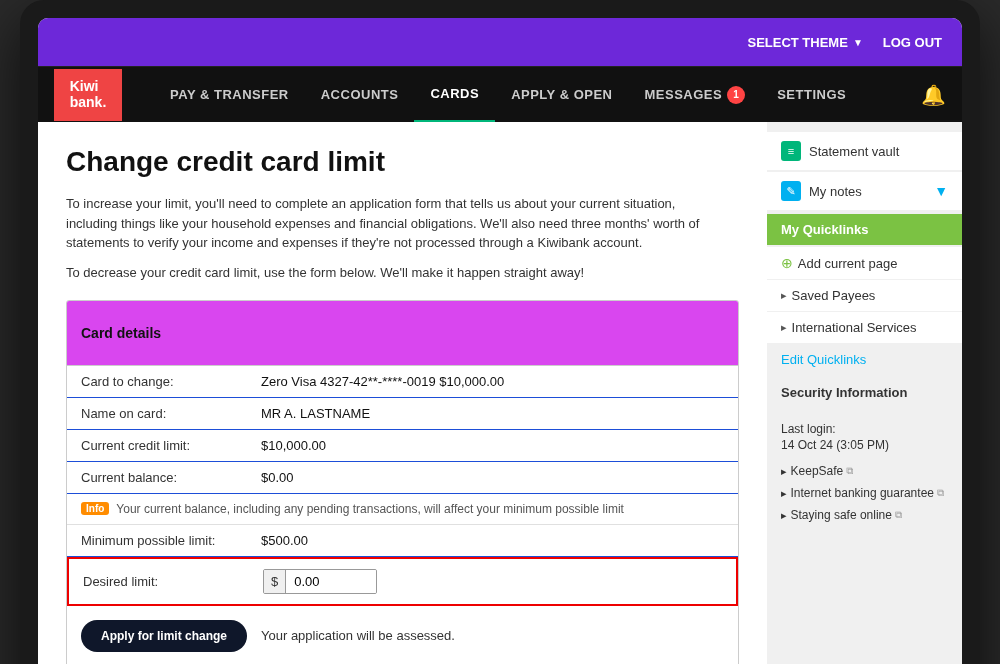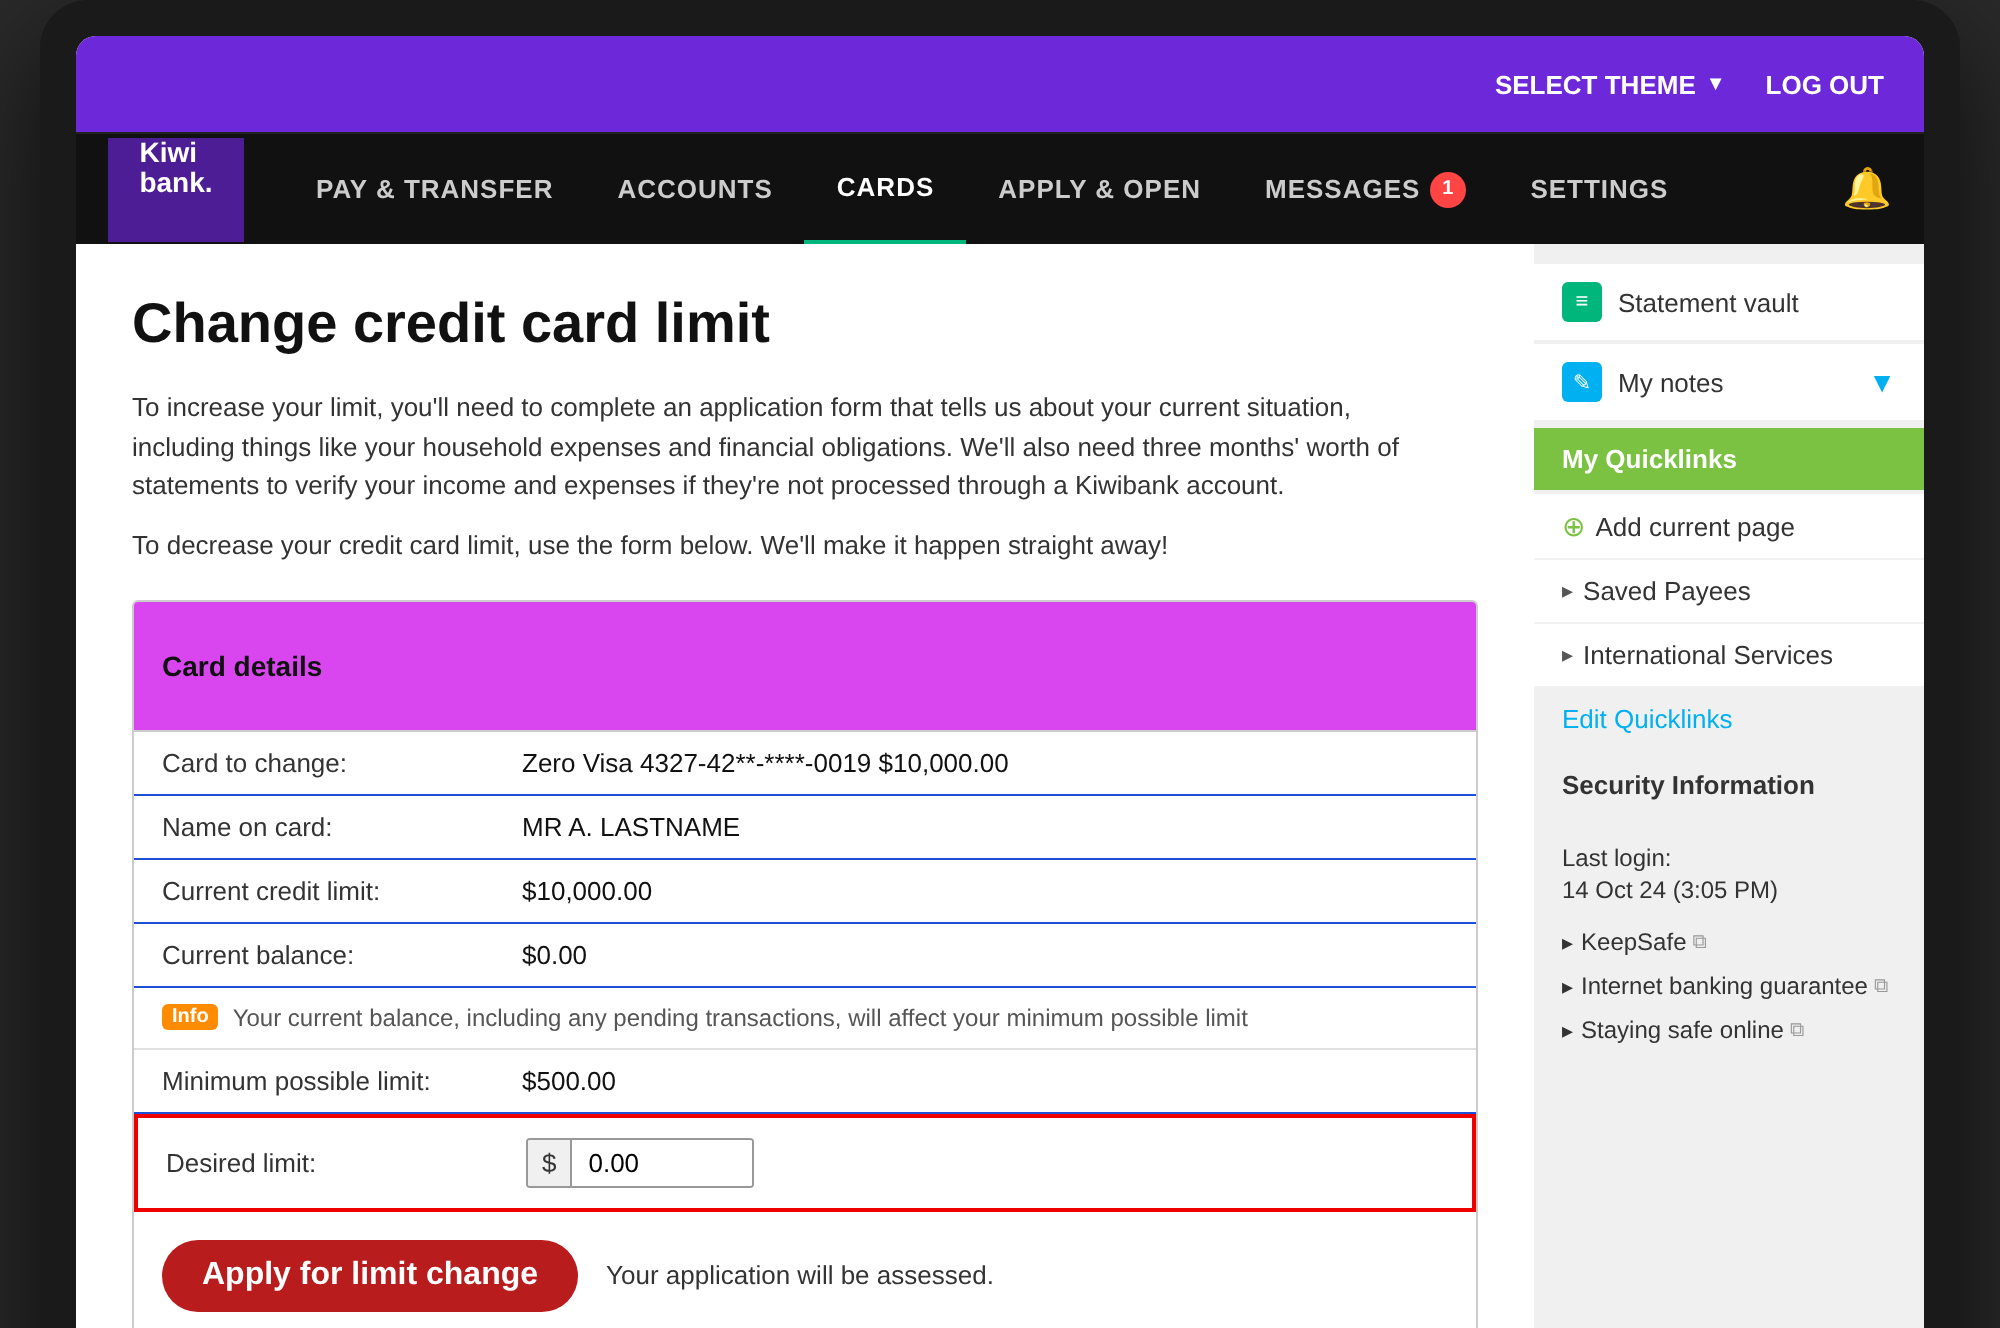--- a/index.html
+++ b/index.html
@@ -226,26 +226,26 @@
       width: 90px;
     }
     .apply-row {
       display: flex;
       align-items: center;
       padding: 14px 14px;
       gap: 14px;
       background: #fff;
     }
     .apply-btn {
-      background: #b91c1c;
+      background: #0f172a;
       color: #fff;
       border: none;
       border-radius: 20px;
       padding: 9px 20px;
-      font-size: 16px;
+      font-size: 12px;
       font-weight: bold;
       cursor: pointer;
       white-space: nowrap;
     }
     .apply-note {
       font-size: 13px;
       color: #333;
     }
 
     
@@ -374,25 +374,26 @@
       cursor: pointer;
     }
     .ext-icon {
       font-size: 10px;
       margin-left: 3px;
       color: #999;
     }
 
     .logo-container {
       display: flex;
+      align-items: center;
       justify-content: center;
       width: 68px;
       height: 52px;
-      background: #4c1d95;
-      margin-right: 20px;
+      background: #ef4444;
+      margin-right: 32px;
       flex-shrink: 0;
     }
     .logo-inner {
       color: #fff;
       font-weight: 900;
       font-size: 14px;
       line-height: 1.1;
       font-family: Arial Black, Arial, sans-serif;
     }
   </style>

